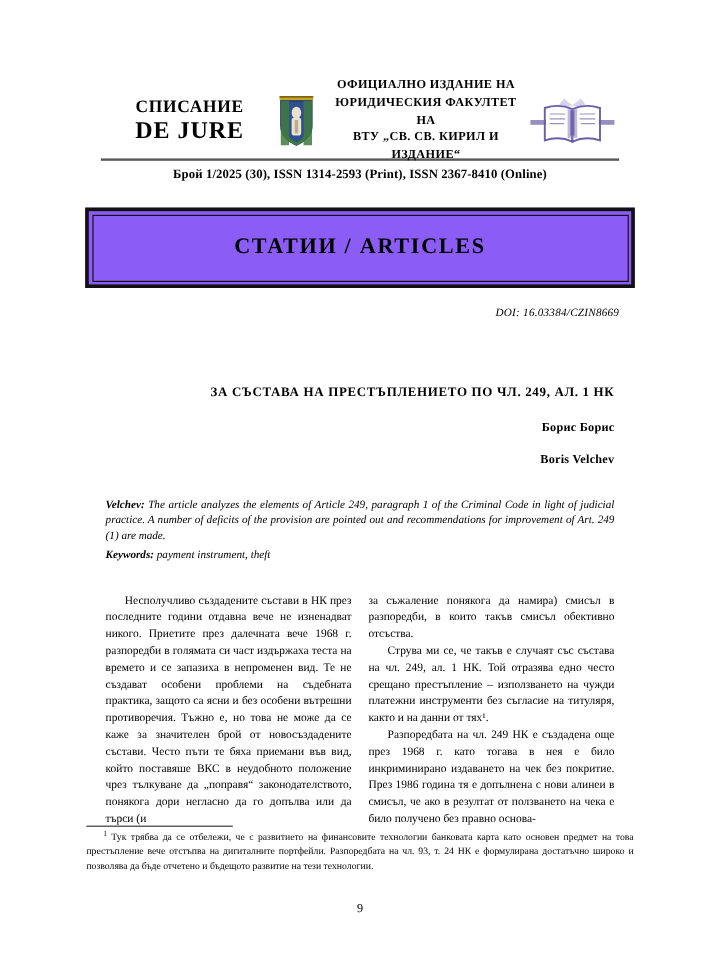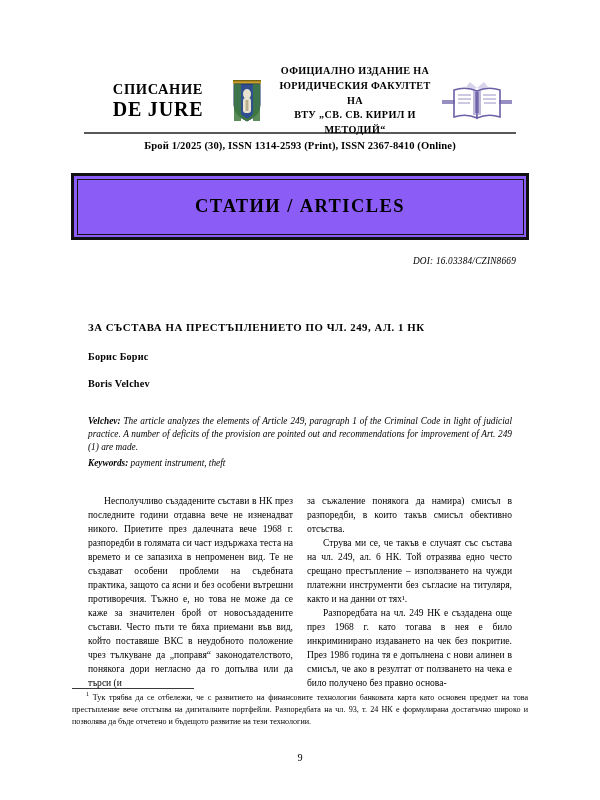--- a/index.html
+++ b/index.html
@@ -116,22 +116,23 @@
     text-align: right;
     font-style: italic;
     font-size: 9.3px;
     margin: 16px 68px 0 0;
     letter-spacing: 0.2px;
   }
 
   
   .article-head {
     margin-top: 54px;
-    text-align: left;
+    text-align: right;
     padding: 0 72px;
+    margin-left: 20px;
   }
   .title-bg {
     font-size: 10.8px;
     font-weight: bold;
     letter-spacing: 0.55px;
     line-height: 1.4;
   }
   .author-bg {
     font-size: 10.2px;
     font-weight: bold;
@@ -253,21 +254,21 @@
         <ellipse cx="17" cy="15" rx="4" ry="5" fill="#e8e2cf"></ellipse>
         <rect x="13" y="19" width="8" height="15" rx="2.4" fill="#e8e2cf"></rect>
         <rect x="15.6" y="21" width="2.8" height="11" fill="#b9ae8c"></rect>
         <path d="M6 30 Q10 38 17 41 Q24 38 28 30" fill="none" stroke="#3f7a3f" stroke-width="2.4"></path>
       </svg>
     </div>
 
     <div class="issuer">
       <div>ОФИЦИАЛНО ИЗДАНИЕ НА</div>
       <div>ЮРИДИЧЕСКИЯ ФАКУЛТЕТ НА</div>
-      <div>ВТУ „СВ. СВ. КИРИЛ И МЕТОДИЙ“</div>
+      <div>ВТУ „СВ. СВ. КИРИЛ И ИЗДАНИЕ“</div>
     </div>
 
     <div class="uni-emblem">
       <svg width="74" height="42" viewBox="0 0 74 42">
         <path d="M37 8 L30 2 L26 7 L31 10 Z" fill="#d8d2ea"></path>
         <path d="M37 8 L44 2 L48 7 L43 10 Z" fill="#d8d2ea"></path>
         <path d="M14 10 Q26 6 37 11 L37 38 Q26 33 14 37 Z" fill="#ffffff" stroke="#6b5fa8" stroke-width="1.6"></path>
         <path d="M60 10 Q48 6 37 11 L37 38 Q48 33 60 37 Z" fill="#ffffff" stroke="#6b5fa8" stroke-width="1.6"></path>
         <rect x="33" y="11" width="8" height="24" fill="#8a7fc0" opacity="0.55"></rect>
         <rect x="35.2" y="12" width="3.6" height="21" fill="#6b5fa8" opacity="0.8"></rect>
@@ -304,21 +305,21 @@
   <div class="keywords">
     <span class="lead">Keywords:</span><span> payment instrument, theft</span>
   </div>
 
   <div class="columns">
     <div class="col">
       <p>Несполучливо създадените състави в НК през последните години отдавна вече не изненадват никого. Приетите през далечната вече 1968 г. разпоредби в голямата си част издържаха теста на времето и се запазиха в непроменен вид. Те не създават особени проблеми на съдебната практика, защото са ясни и без особени вътрешни противоречия. Тъжно е, но това не може да се каже за значителен брой от новосъздадените състави. Често пъти те бяха приемани във вид, който поставяше ВКС в неудобното положение чрез тълкуване да „поправя“ законодателството, понякога дори негласно да го допълва или да търси (и</p>
     </div>
     <div class="col">
       <p class="noindent">за съжаление понякога да намира) смисъл в разпоредби, в които такъв смисъл обективно отсъства.</p>
-      <p>Струва ми се, че такъв е случаят със състава на чл. 249, ал. 6 НК. Той отразява едно често срещано престъпление – използването на чужди платежни инструменти без съгласие на титуляря, както и на данни от тях¹.</p>
+      <p>Струва ми се, че такъв е случаят със състава на чл. 249, ал. 1 НК. Той отразява едно често срещано престъпление – използването на чужди платежни инструменти без съгласие на титуляря, както и на данни от тях¹.</p>
       <p>Разпоредбата на чл. 249 НК е създадена още през 1968 г. като тогава в нея е било инкриминирано издаването на чек без покритие. През 1986 година тя е допълнена с нови алинеи в смисъл, че ако в резултат от ползването на чека е било получено без правно основа-</p>
     </div>
   </div>
 
   <div class="footnote-area">
     <div class="footnote-rule"></div>
     <p class="footnote"><sup>1</sup><span> Тук трябва да се отбележи, че с развитието на финансовите технологии банковата карта като основен предмет на това престъпление вече отстъпва на дигиталните портфейли. Разпоредбата на чл. 93, т. 24 НК е формулирана достатъчно широко и позволява да бъде отчетено и бъдещото развитие на тези технологии.</span></p>
   </div>
 
   <div class="page-number">9</div>

